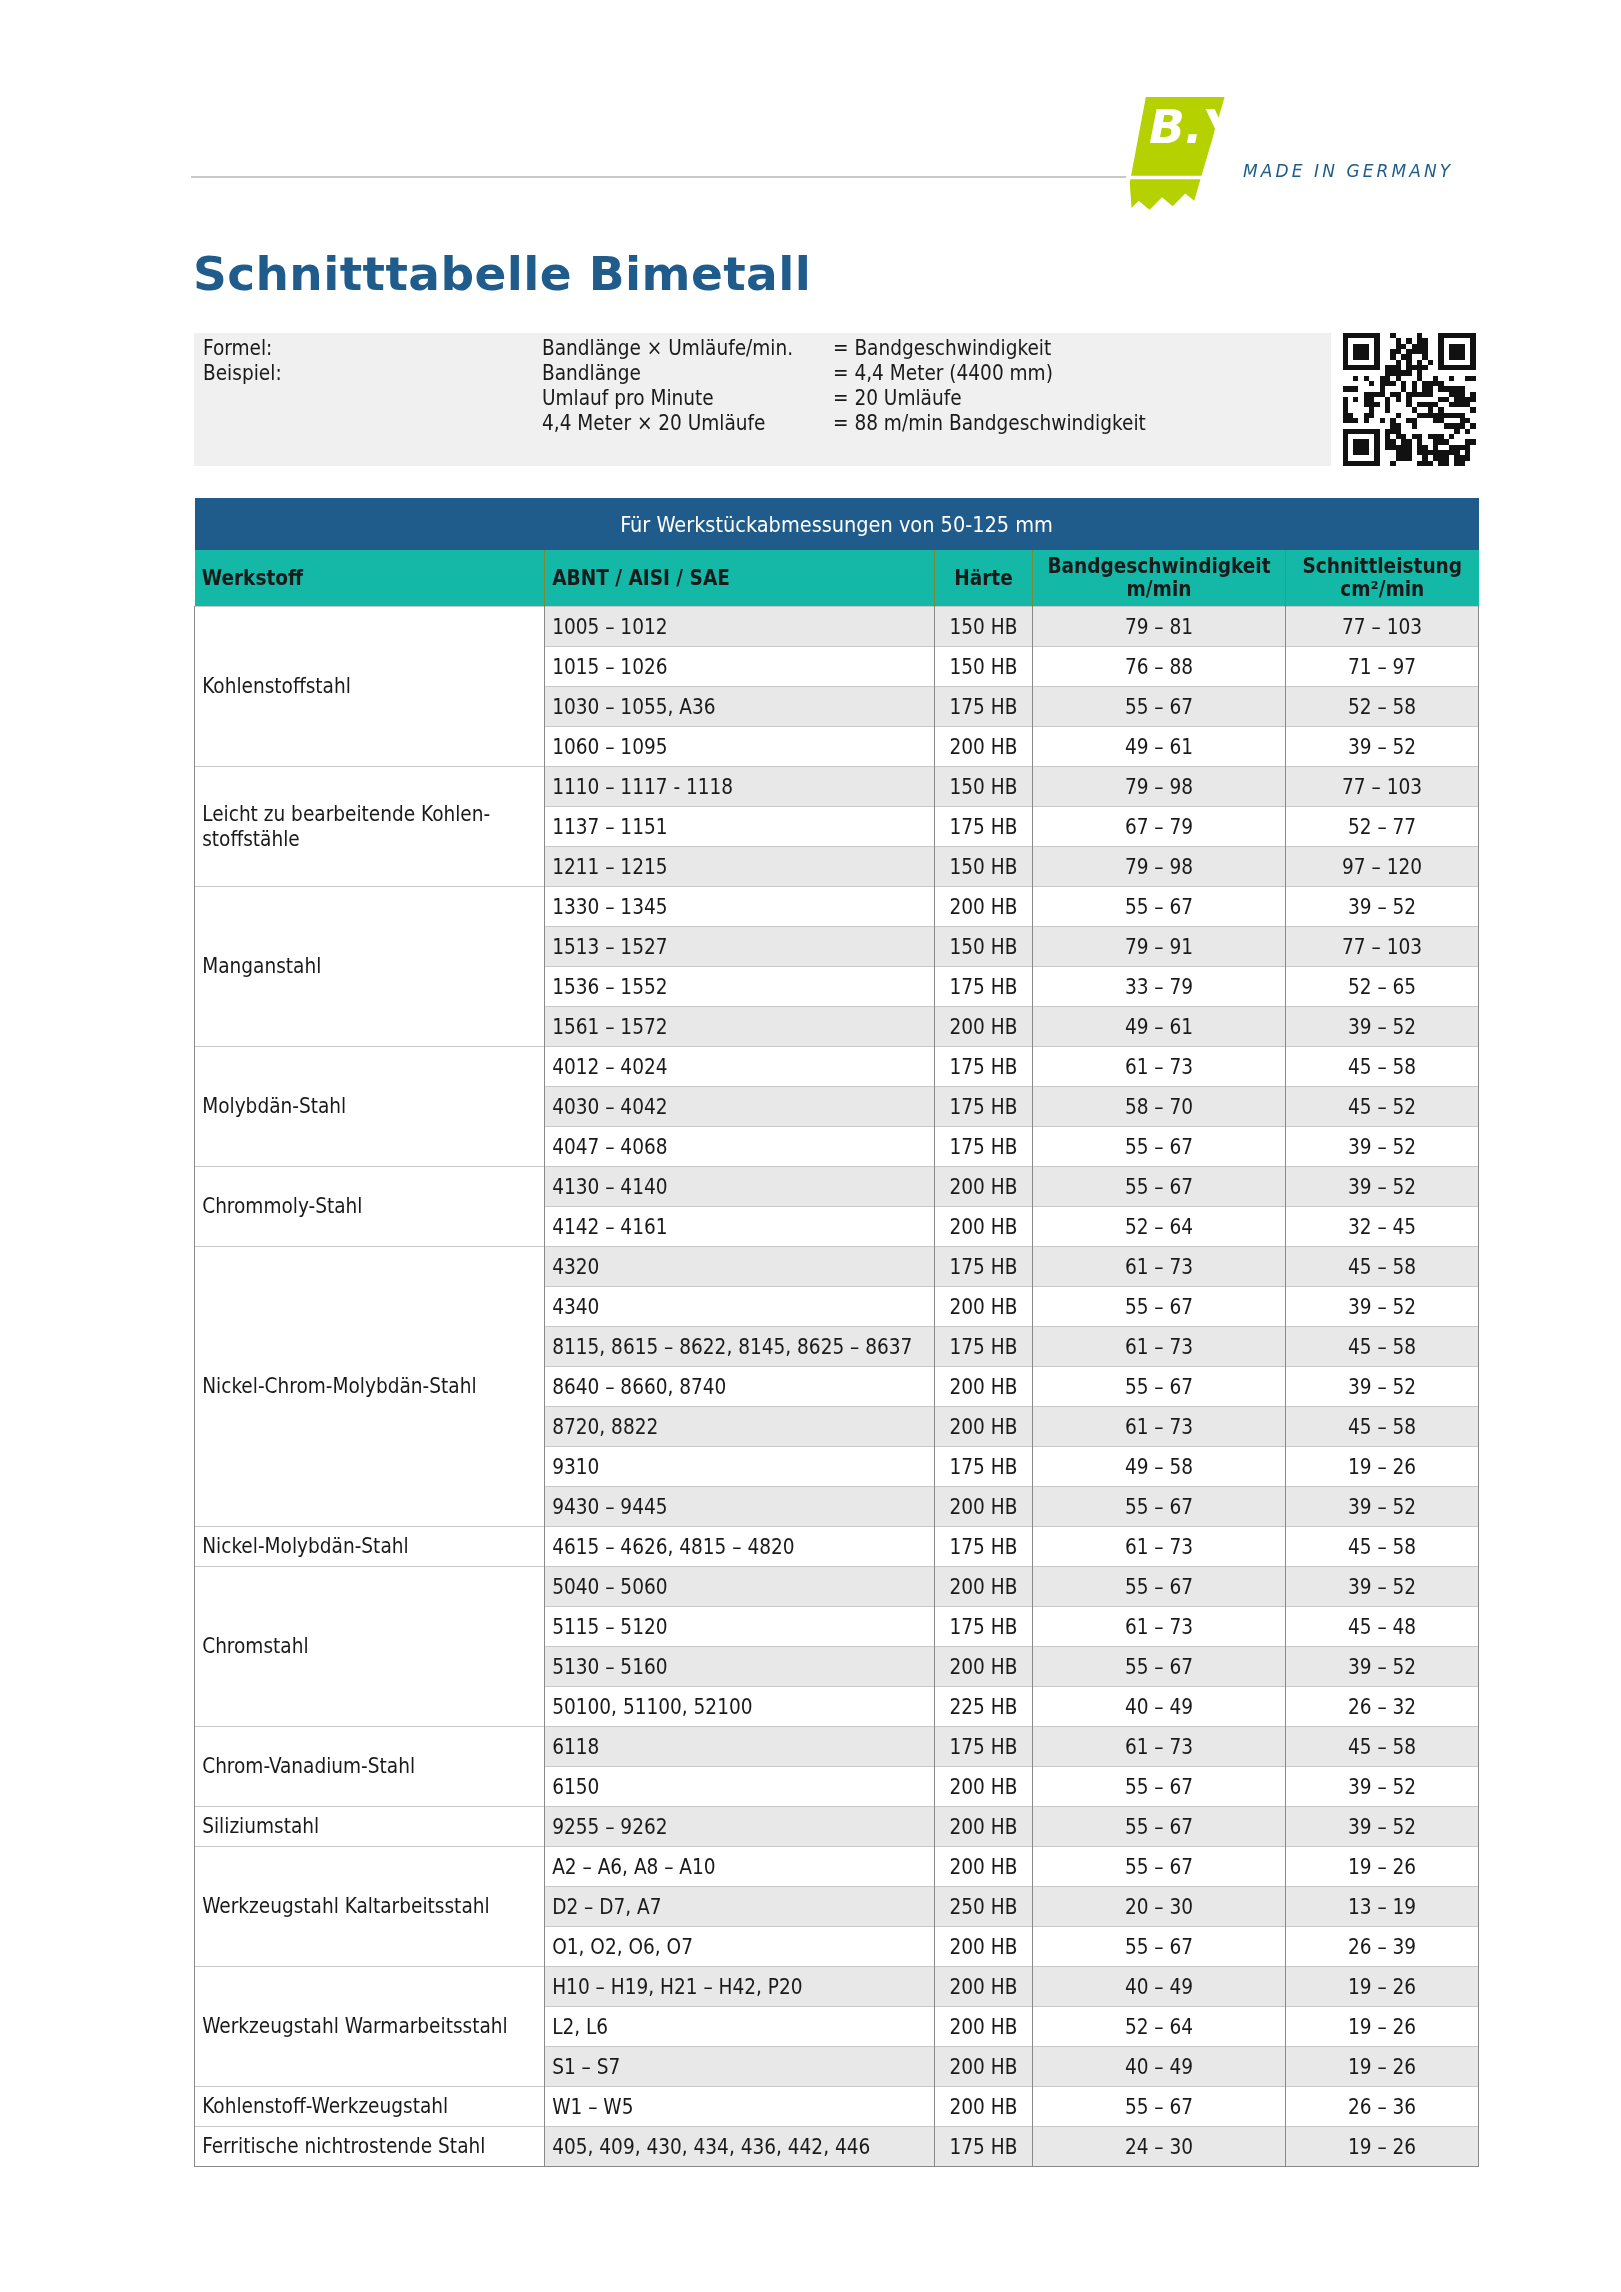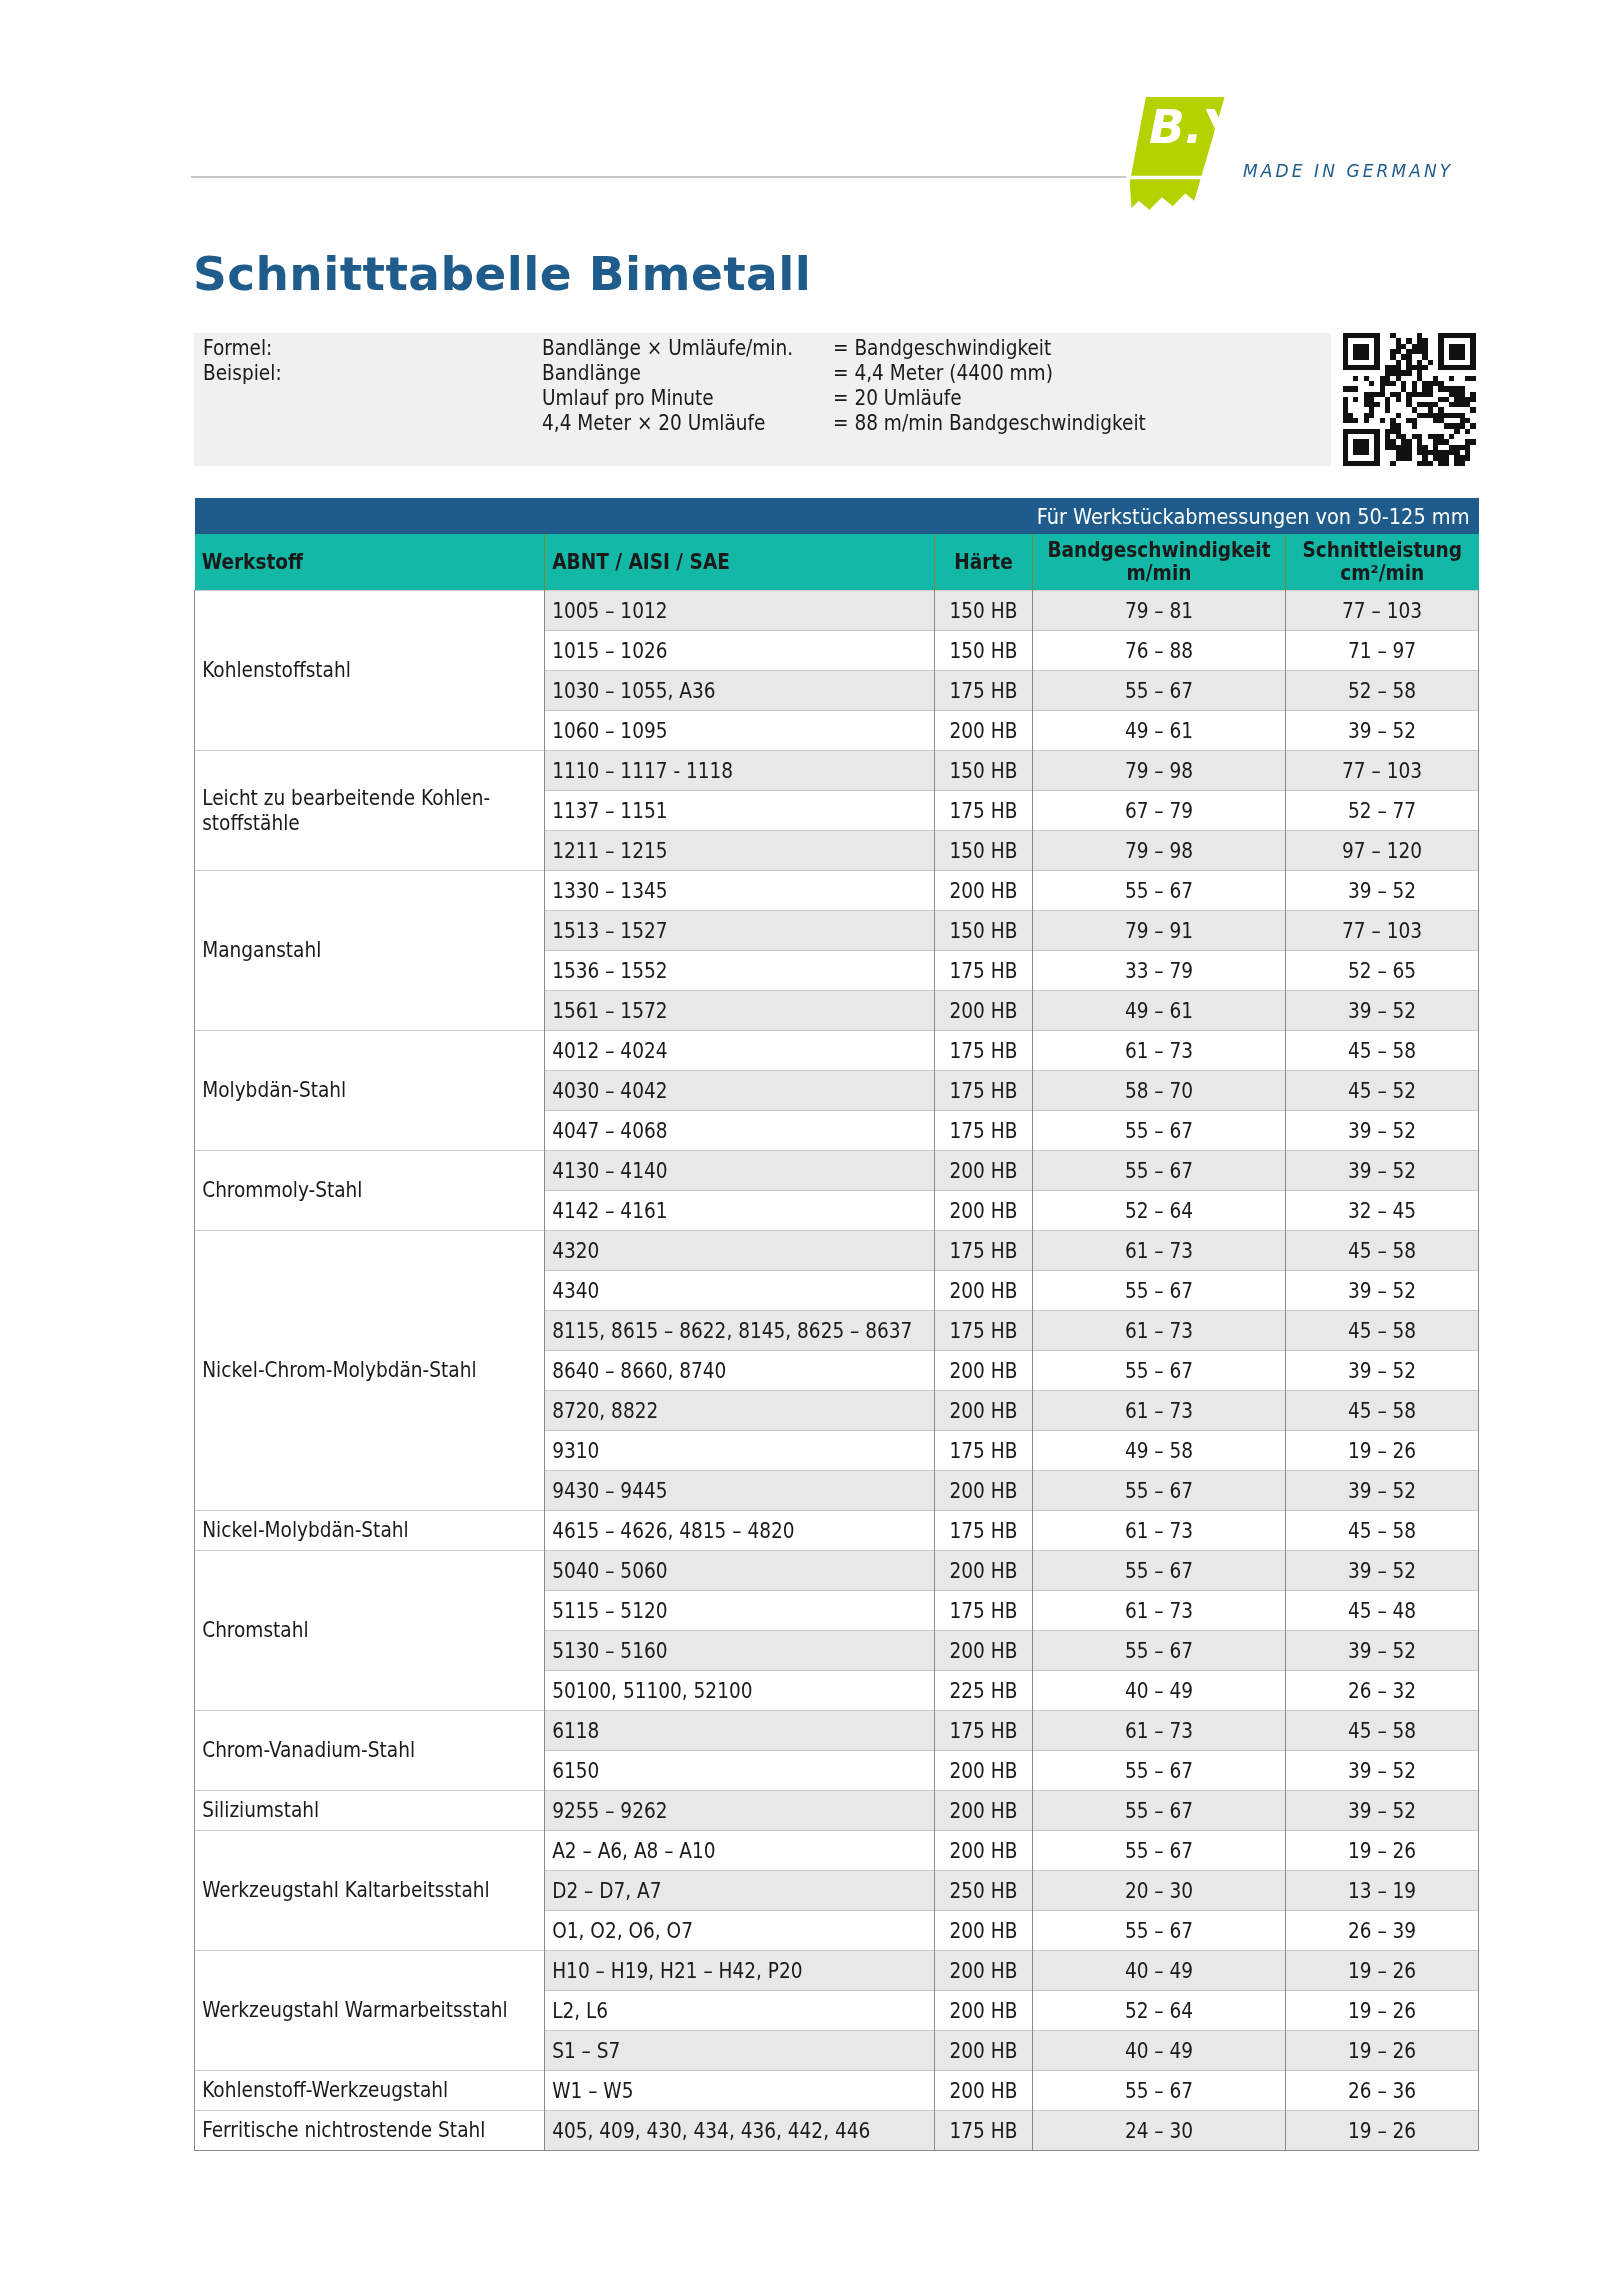--- a/index.html
+++ b/index.html
@@ -8,21 +8,21 @@
   .logo{position:absolute;left:1119px;top:95px;width:367px;height:122px;}
   .title{position:absolute;left:193px;top:246px;font-family:"DejaVu Sans","Liberation Sans",sans-serif;font-weight:bold;font-size:47px;color:#1f5c8b;letter-spacing:0.4px;}
   .formula{position:absolute;left:194px;top:333px;width:1137px;height:133px;background:#f0f0f0;}
   .formula .bar{height:30px;background:#1f5c8b;color:#fff;font-size:20.6px;line-height:30px;padding-left:9px;}
   .formula .body{position:relative;font-size:20.6px;line-height:25px;padding-top:2.7px;}
   .fcol{position:absolute;top:2.7px;}
   .fcol div{height:25px;white-space:nowrap;}
   .qr{position:absolute;left:1342px;top:333px;width:134px;height:133px;}
   table.ct{position:absolute;left:194px;top:498px;width:1283px;border-collapse:collapse;table-layout:fixed;font-size:20.6px;}
   table.ct col.c1{width:350px;} table.ct col.c2{width:390px;} table.ct col.c3{width:98px;} table.ct col.c4{width:253px;} table.ct col.c5{width:193px;}
-  table.ct th.caption{background:#1f5c8b;color:#fff;font-weight:normal;text-align:right;height:36px;padding:0 9px;font-size:21.5px;}
+  table.ct th.caption{background:#1f5c8b;color:#fff;font-weight:normal;text-align:center;height:52px;padding:0 9px;font-size:21.5px;}
   table.ct tr.hdr th{background:#14b8a6;color:#1a1a1a;font-weight:bold;height:56px;line-height:23px;padding:0 7.2px;border-left:0.9px solid #7a8a30;}
   table.ct tr.hdr th:first-child{border-left:none;text-align:left;}
   table.ct tr.hdr th.l{text-align:left;}
   table.ct td{height:39px;padding:0 7.2px;border-top:1.8px solid #c9c9c9;border-left:0.9px solid #8a8a8a;white-space:nowrap;}
   table.ct td.grp{background:#fff;white-space:normal;line-height:25px;border-left:0.9px solid #8a8a8a;}
   table.ct tr.odd td.v{background:#e8e8e8;}
   table.ct tr.even td.v{background:#fff;}
   table.ct td.c{text-align:center;}
   table.ct td.r{border-right:0.9px solid #8a8a8a;}
   table.ct tbody tr:last-child td{border-bottom:1.8px solid #8a8a8a;}

